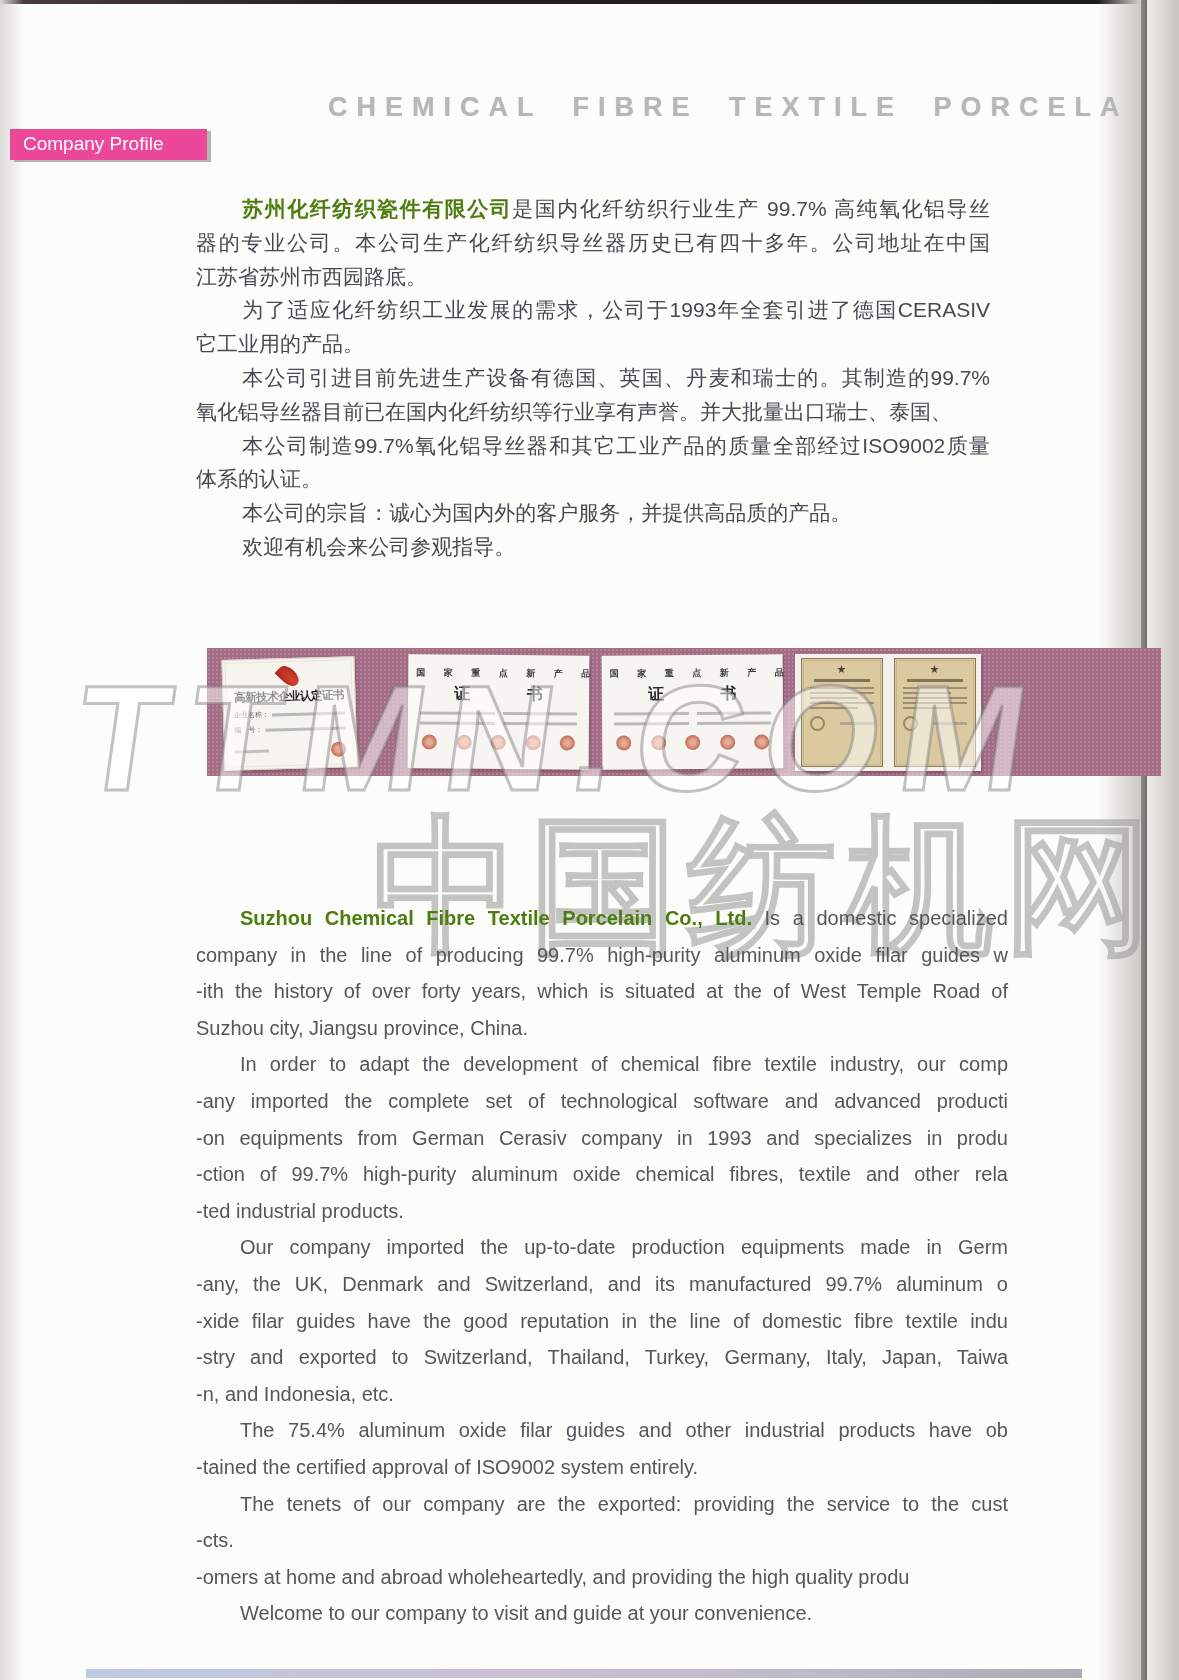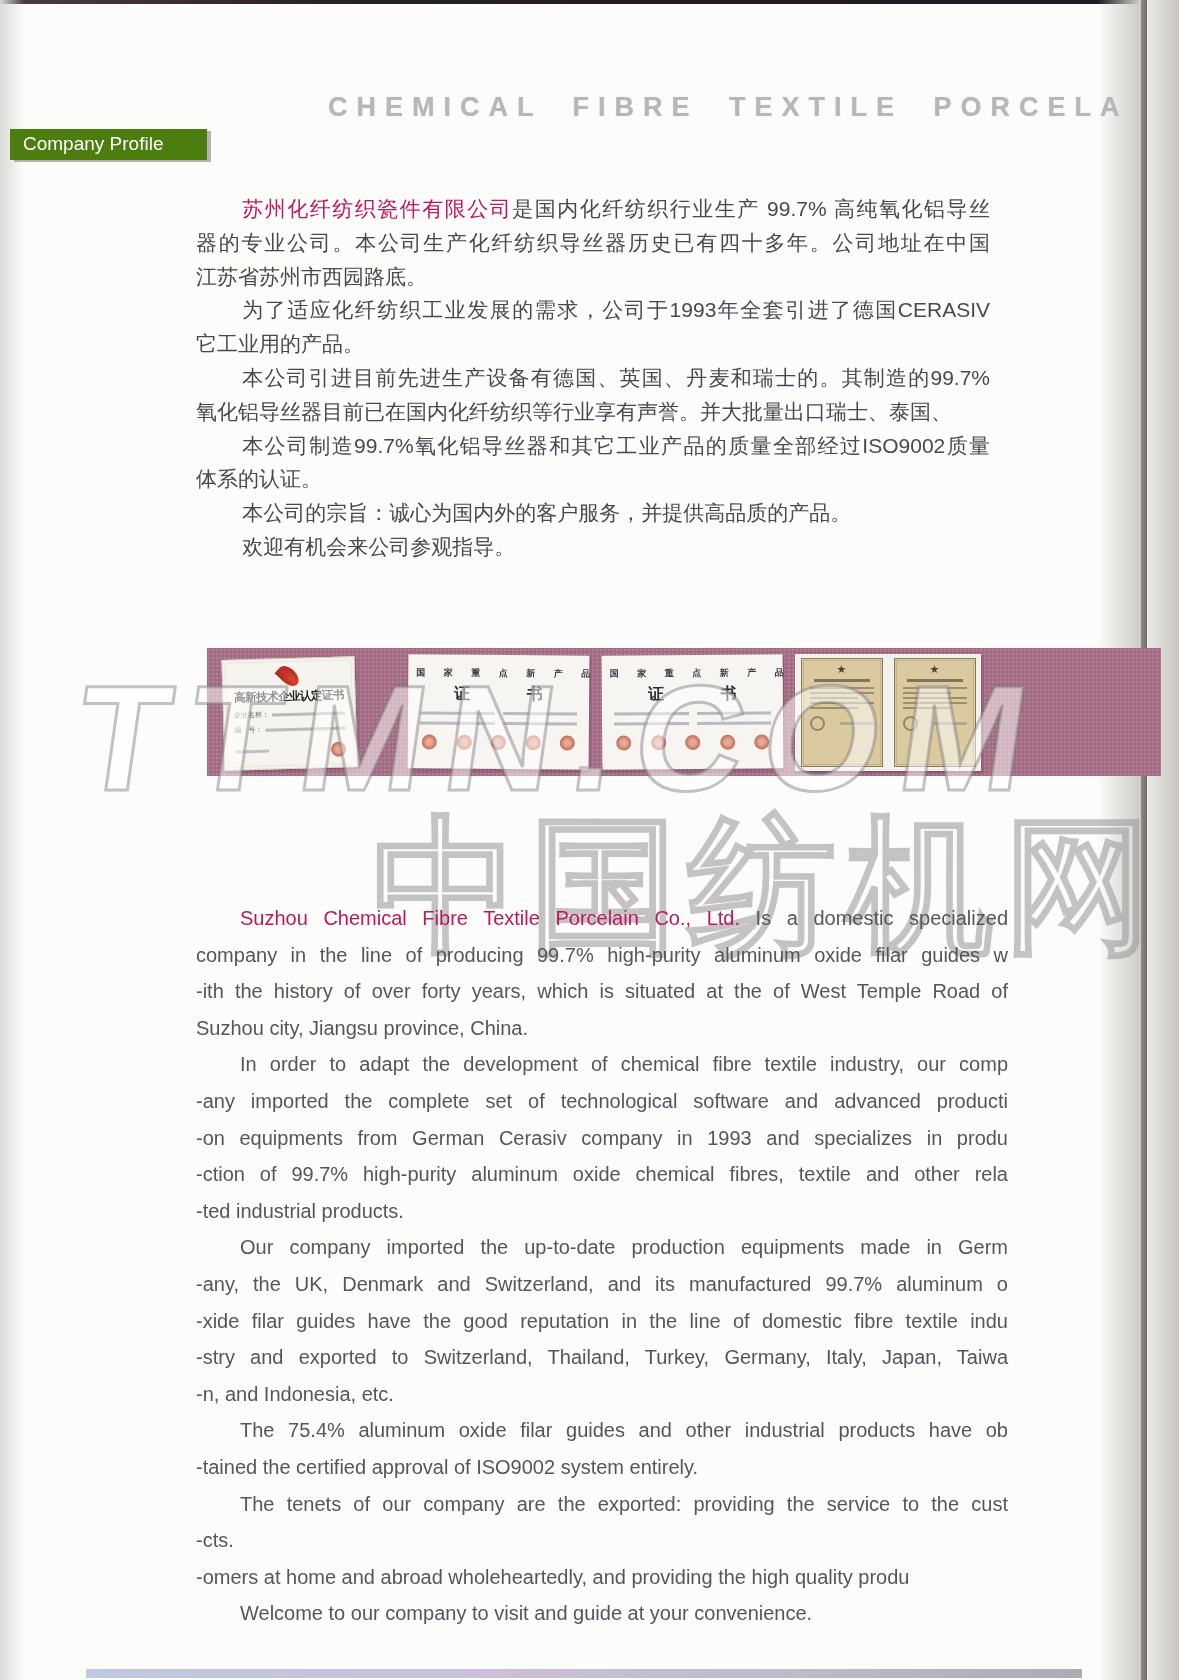--- a/index.html
+++ b/index.html
@@ -19,33 +19,33 @@
     background:linear-gradient(90deg,#8f8b88,#706c69);}
   .right-outer{position:absolute;left:1147px;top:0;width:32px;height:100%;
     background:linear-gradient(90deg,#eceae7,#c8c5c0);}
   .bottom-bar{position:absolute;left:86px;top:1669px;width:996px;height:9px;opacity:.55;
     background:linear-gradient(90deg,#8da0cd,#a18fbd 40%,#8e86a2 70%,#6e6979);}
   
   .header-title{position:absolute;left:328px;top:64px;
     font-size:27px;font-weight:bold;letter-spacing:9px;word-spacing:14px;
     color:#b7b7b7;text-shadow:0 0 1px #c6c6c6;margin-top:28px;}
   .section-label{position:absolute;left:10px;top:129px;min-width:172px;
-    background:#4d7c0f;color:#ffffff;font-size:19px;padding:4px 12px 5px 13px;
+    background:#ec4899;color:#ffffff;font-size:19px;padding:4px 12px 5px 13px;
     box-shadow:4px 2px 0 rgba(125,118,121,.55);}
   
   .cn-block{position:absolute;left:196px;top:192px;width:794px;
     font-size:21px;line-height:33.8px;color:#454a51;}
   
   .en-block{position:absolute;left:196px;top:860px;width:812px;
     font-size:20px;line-height:36.6px;color:#53575b;margin-top:40px;}
   .para>div,.jline,.lline{text-align:justify;}
   .para>div:not(:last-child),.jline{text-align-last:justify;}
   .para>div:last-child,.lline{text-align-last:left;}
   .para>div:first-child,.ind{text-indent:2.2em;}
-  .accent{color:#be185d;}
+  .accent{color:#4d7c0f;font-weight:bold;}
   
   .band{position:absolute;left:207px;top:648px;width:954px;height:128px;
     background-color:#a46c84;
     background-image:radial-gradient(rgba(255,255,255,.16) 1px,transparent 1.4px);
     background-size:4px 4px;}
   .cert{position:absolute;background:#f6f4ef;box-shadow:1px 2px 3px rgba(60,30,45,.35);}
   .cert1{left:16px;top:10px;width:131px;height:109px;transform:rotate(-1.6deg);
     border:1px solid #d8d2c6;outline:1px solid #eae5da;outline-offset:-4px;}
   .flame{width:15px;height:24px;margin:5px auto 1px auto;
     background:radial-gradient(ellipse at 50% 75%,#d8452f,#a5231c);

